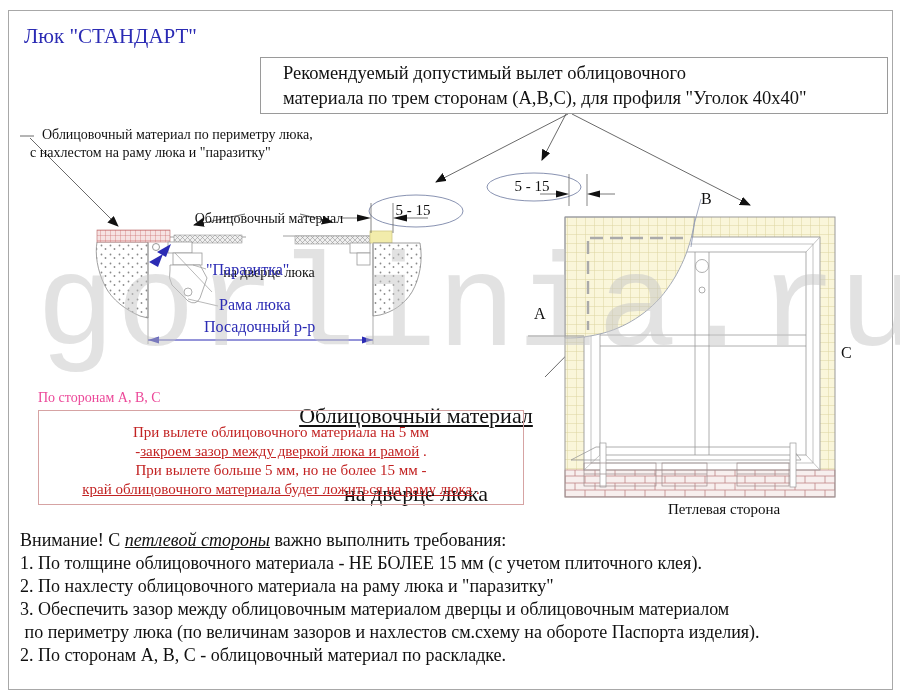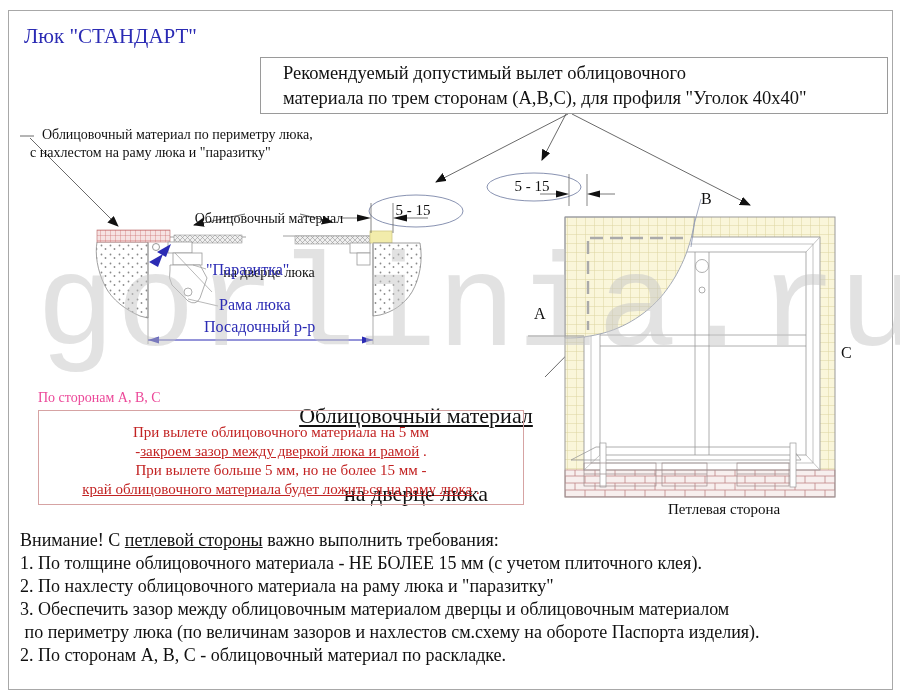--- a/index.html
+++ b/index.html
@@ -32,21 +32,21 @@
   #sideA{left:534px;top:305px;}
   #sideB{left:701px;top:190px;}
   #sideC{left:841px;top:344px;}
   #hinge{left:645px;top:501px;font-size:15px;margin-left:23px;}
   #redhead{left:38px;top:390px;font-size:14px;color:#ec4899;}
   #redbox{left:38px;top:410px;width:486px;height:95px;border:1px solid #d6a3a3;z-index:3;
           text-align:center;color:#c22222;font-size:15px;line-height:19px;padding-top:12px;
           box-sizing:border-box;}
   #redbox .u{text-decoration:underline;}
   #reqs{left:20px;top:529px;width:865px;font-size:18px;line-height:23px;z-index:3;}
-  #reqs .u{text-decoration:underline;}
+  #reqs .u{text-decoration:underline;font-style:italic;}
   #reqs div{white-space:pre;}
 </style>
 </head>
 <body>
 
 <div id="stage">
 
   <div id="border" class="abs"></div>
 
   <svg class="draw abs" width="900" height="700" viewBox="0 0 900 700">

